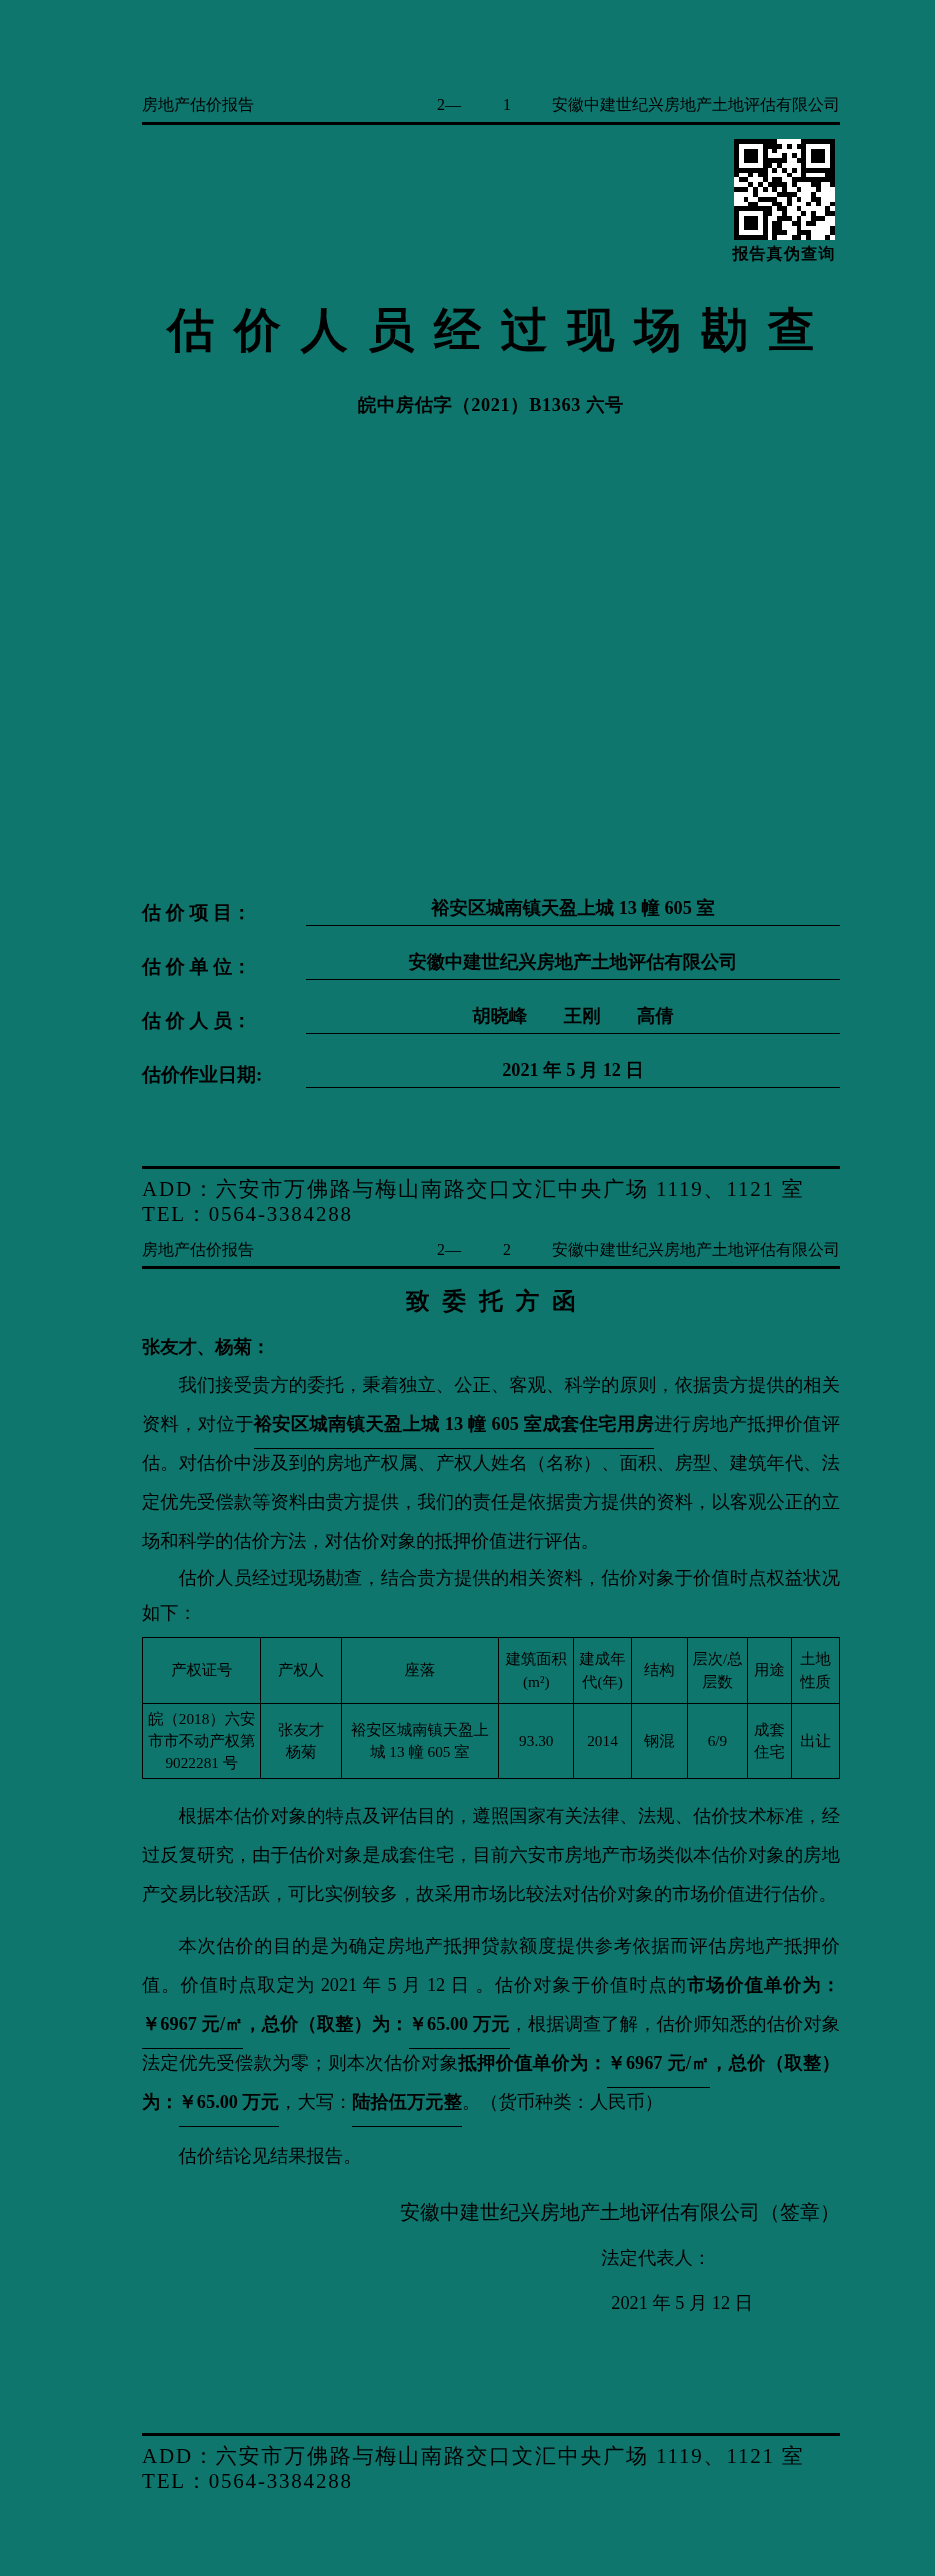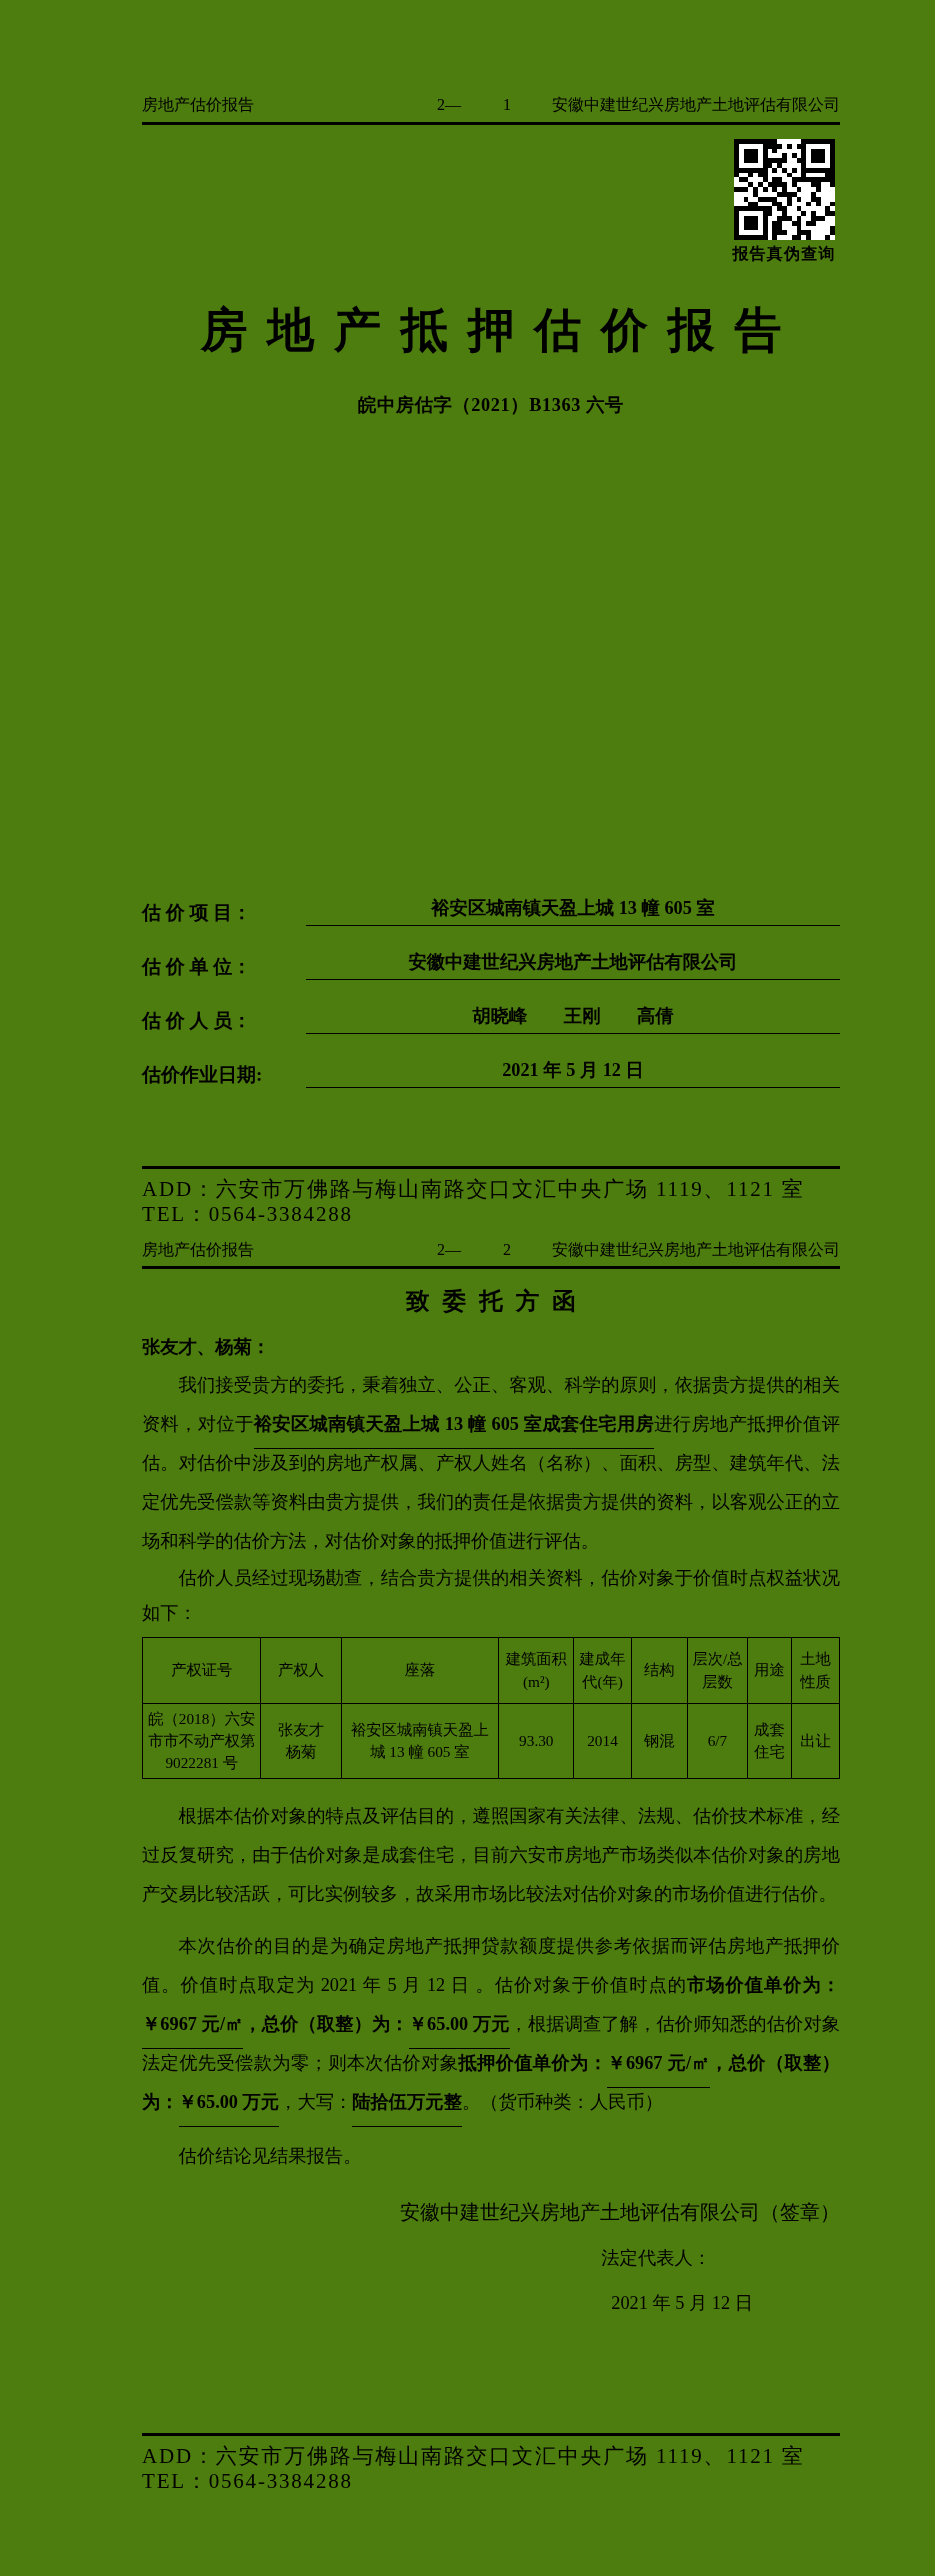--- a/index.html
+++ b/index.html
@@ -1,17 +1,17 @@
 <!DOCTYPE html>
 <html style="font-size:9.4px"><head>
 <meta charset="utf-8">
 <style>
   html,body{margin:0;padding:0;background:#ffffff;}
   body{font-family:"Liberation Serif","DejaVu Serif",serif;color:#000;}
-  .sheet{position:relative;width:936px;height:2576px;background:#4d7c0f;overflow:hidden;}
+  .sheet{position:relative;width:936px;height:2576px;background:#0f766e;overflow:hidden;}
   .content{margin-left:142px;margin-right:96px;}
 
   
   .run-head{position:relative;height:25px;font-size:16px;line-height:25px;}
   .run-head .left{position:absolute;left:0;top:0;}
   .run-head .pg-a{position:absolute;left:295px;top:0;}
   .run-head .pg-b{position:absolute;left:361px;top:0;}
   .run-head .right{position:absolute;right:0;top:0;}
   .head-rule{border:none;border-top:3.5px solid #000;margin:4.7px 0 0 0;}
   .run-foot{border-top:3.5px solid #000;padding-top:8.3px;font-size:21px;line-height:25px;letter-spacing:1.8px;}
@@ -290,21 +290,21 @@
             <rect x="48" y="160" width="8" height="8" fill="#000"></rect>
             <rect x="64" y="160" width="8" height="8" fill="#000"></rect>
             <rect x="96" y="160" width="8" height="8" fill="#000"></rect>
             <rect x="104" y="160" width="8" height="8" fill="#000"></rect>
             <rect x="120" y="160" width="8" height="8" fill="#000"></rect>
             <rect x="152" y="160" width="8" height="8" fill="#000"></rect>
           </svg></div>
       <div class="qr-caption">报告真伪查询</div>
     </div>
 
-    <div class="main-title">房地产抵押估价报告</div>
+    <div class="main-title">估价人员经过现场勘查</div>
     <div class="doc-no">皖中房估字（2021）B1363 六号</div>
 
     <div class="fields">
       <div class="field-row">
         <span class="field-label">估 价 项 目：</span>
         <span class="field-value">裕安区城南镇天盈上城 13 幢 605 室</span>
       </div>
       <div class="field-row">
         <span class="field-label">估 价 单 位：</span>
         <span class="field-value">安徽中建世纪兴房地产土地评估有限公司</span>
@@ -364,21 +364,21 @@
         </tr>
       </thead>
       <tbody>
         <tr>
           <td>皖（2018）六安市市不动产权第 9022281 号</td>
           <td>张友才　杨菊</td>
           <td>裕安区城南镇天盈上城 13 幢 605 室</td>
           <td>93.30</td>
           <td>2014</td>
           <td>钢混</td>
-          <td>6/7</td>
+          <td>6/9</td>
           <td>成套住宅</td>
           <td>出让</td>
         </tr>
       </tbody>
     </table>
 
     <p class="para p3">根据本估价对象的特点及评估目的，遵照国家有关法律、法规、估价技术标准，经过反复研究，由于估价对象是成套住宅，目前六安市房地产市场类似本估价对象的房地产交易比较活跃，可比实例较多，故采用市场比较法对估价对象的市场价值进行估价。</p>
     <p class="para p4"><span>本次估价的目的是为确定房地产抵押贷款额度提供参考依据而评估房地产抵押价值。价值时点取定为 2021 年 5 月 12 日 。估价对象于价值时点的</span><span class="b">市场价值单价为：</span><span class="b u">￥6967 元/㎡</span><span class="b">，</span><span class="b">总价（取整）为：</span><span class="b u">￥65.00 万元</span><span>，根据调查了解，估价师知悉的估价对象法定优先受偿款为零；则本次估价对象</span><span class="b">抵押价值单价为：</span><span class="b u">￥6967 元/㎡</span><span class="b">，</span><span class="b">总价（取整）为：</span><span class="b u">￥65.00 万元</span><span>，大写：</span><span class="b u">陆拾伍万元整</span><span>。（货币种类：人民币）</span></p>
     <p class="para p5">估价结论见结果报告。</p>
 

